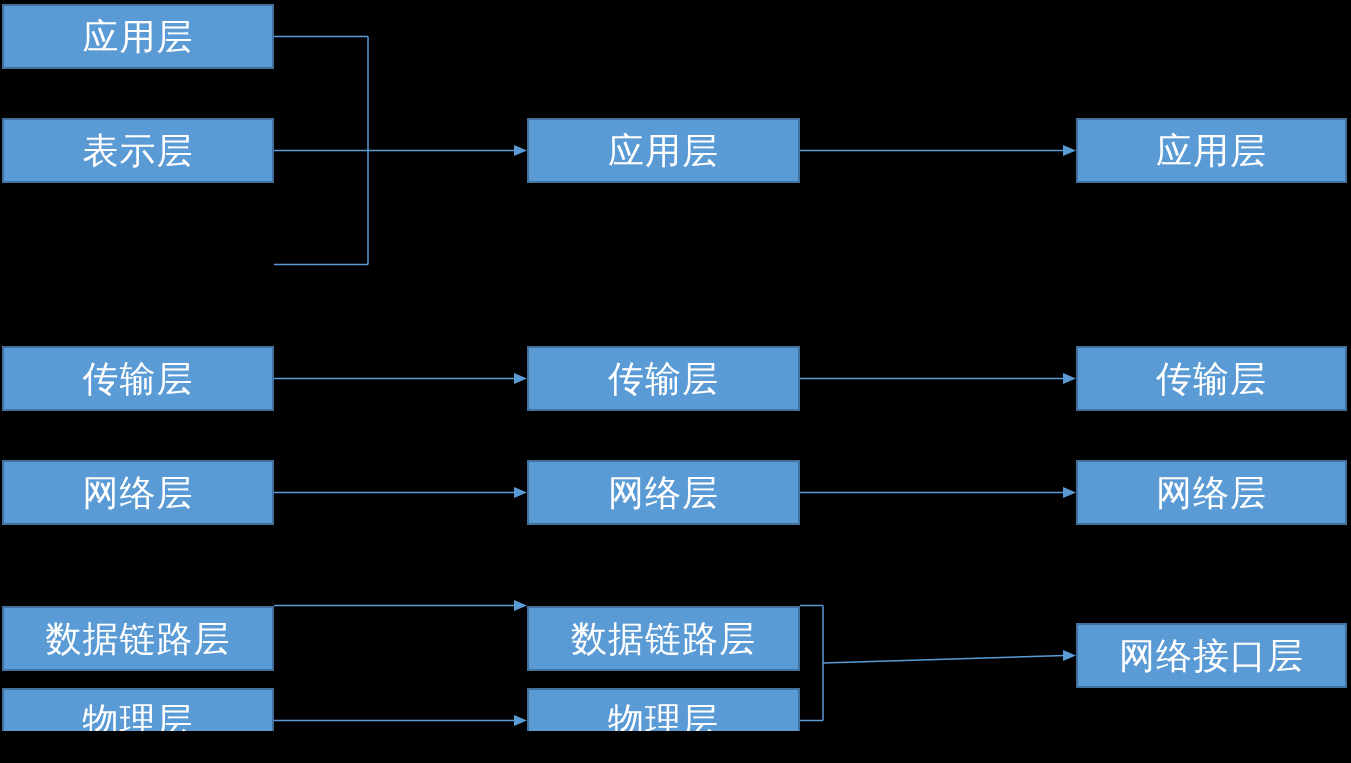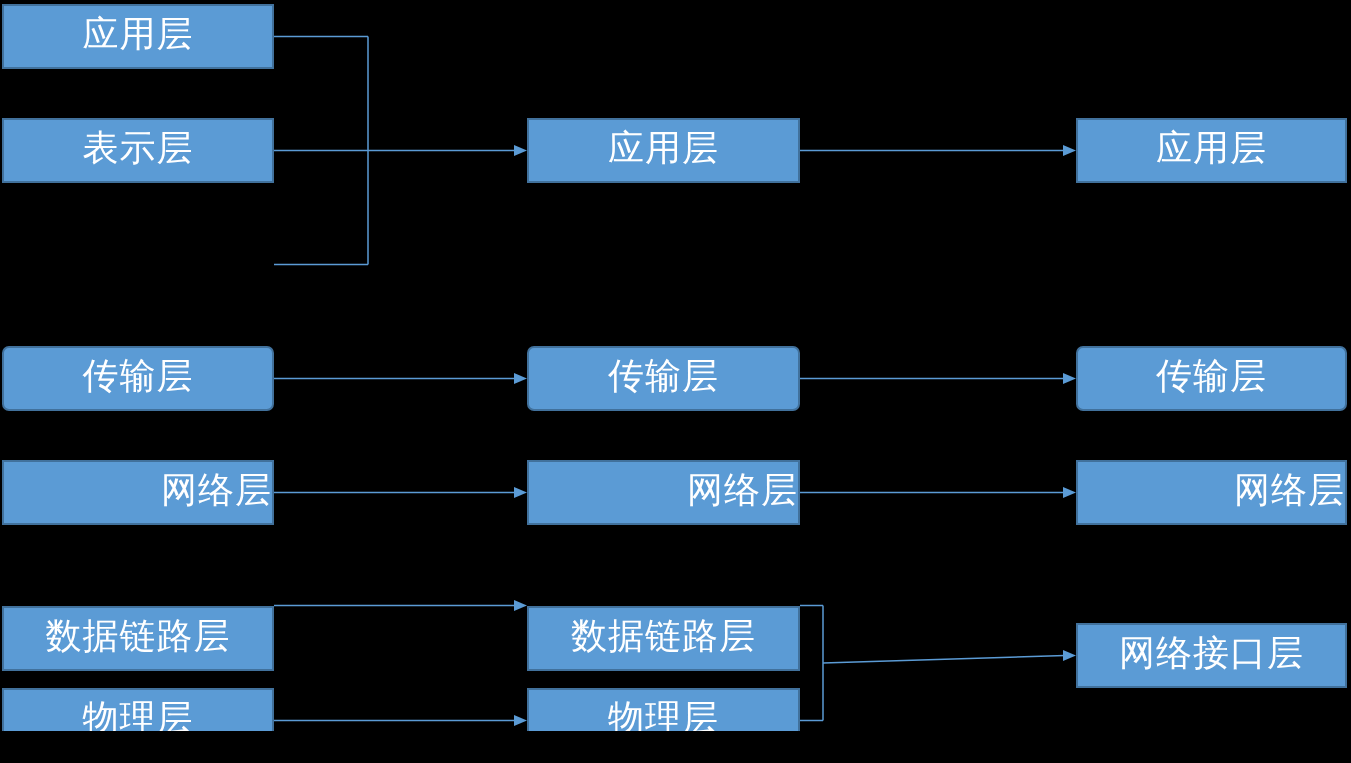--- a/index.html
+++ b/index.html
@@ -6,21 +6,21 @@
     margin: 0;
     padding: 0;
     background: #000;
   }
   .canvas {
     position: relative;
     width: 1351px;
     height: 731px;
     background: var(--bg, #000);
     overflow: hidden;
-    font-family: Liberation Mono, monospace;
+    font-family: Liberation Sans, sans-serif;
   }
   .connectors {
     position: absolute;
     left: 0;
     top: 0;
     width: 1351px;
     height: 763px;
     pointer-events: none;
   }
   .box {
@@ -39,22 +39,22 @@
     line-height: 1;
     white-space: nowrap;
     letter-spacing: 1px;
   }
   .col-l { left: 2px;    width: 272px; }
   .col-m { left: 527px;  width: 273px; }
   .col-r { left: 1076px; width: 271px; }
   .row-0 { top: 4px; }
   .row-1 { top: 118px; }
   .row-2 { top: 232px; }
-  .row-3 { top: 346px; border-radius: 7px; }
-  .row-4 { top: 460px; justify-content: flex-end; }
+  .row-3 { top: 346px; }
+  .row-4 { top: 460px; }
   .row-5 { top: 606px; }
   .row-6 { top: 688px; justify-content: center; }
   .row-netif { top: 623px; text-align: right; }
 </style>
 </head>
 <body>
 
 <div class="canvas">
 
   <svg class="connectors" width="1351" height="763" viewBox="0 0 1351 763" xmlns="http://www.w3.org/2000/svg">

